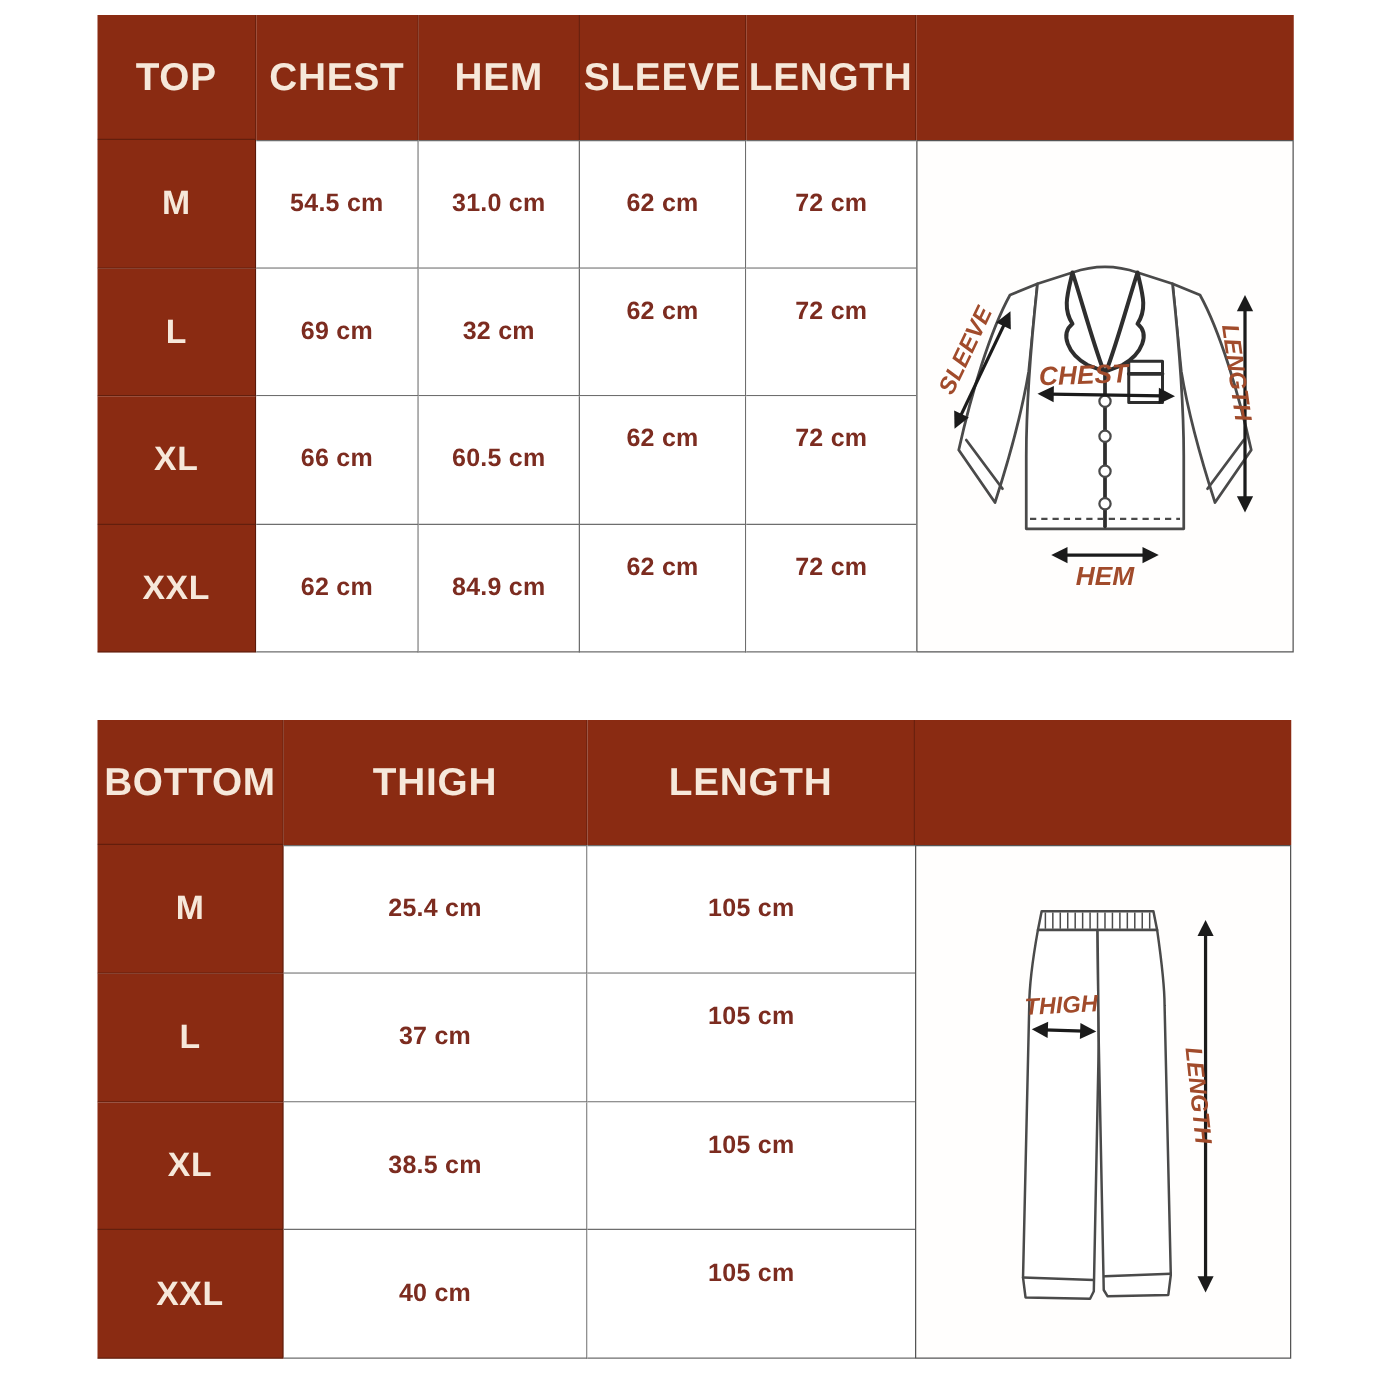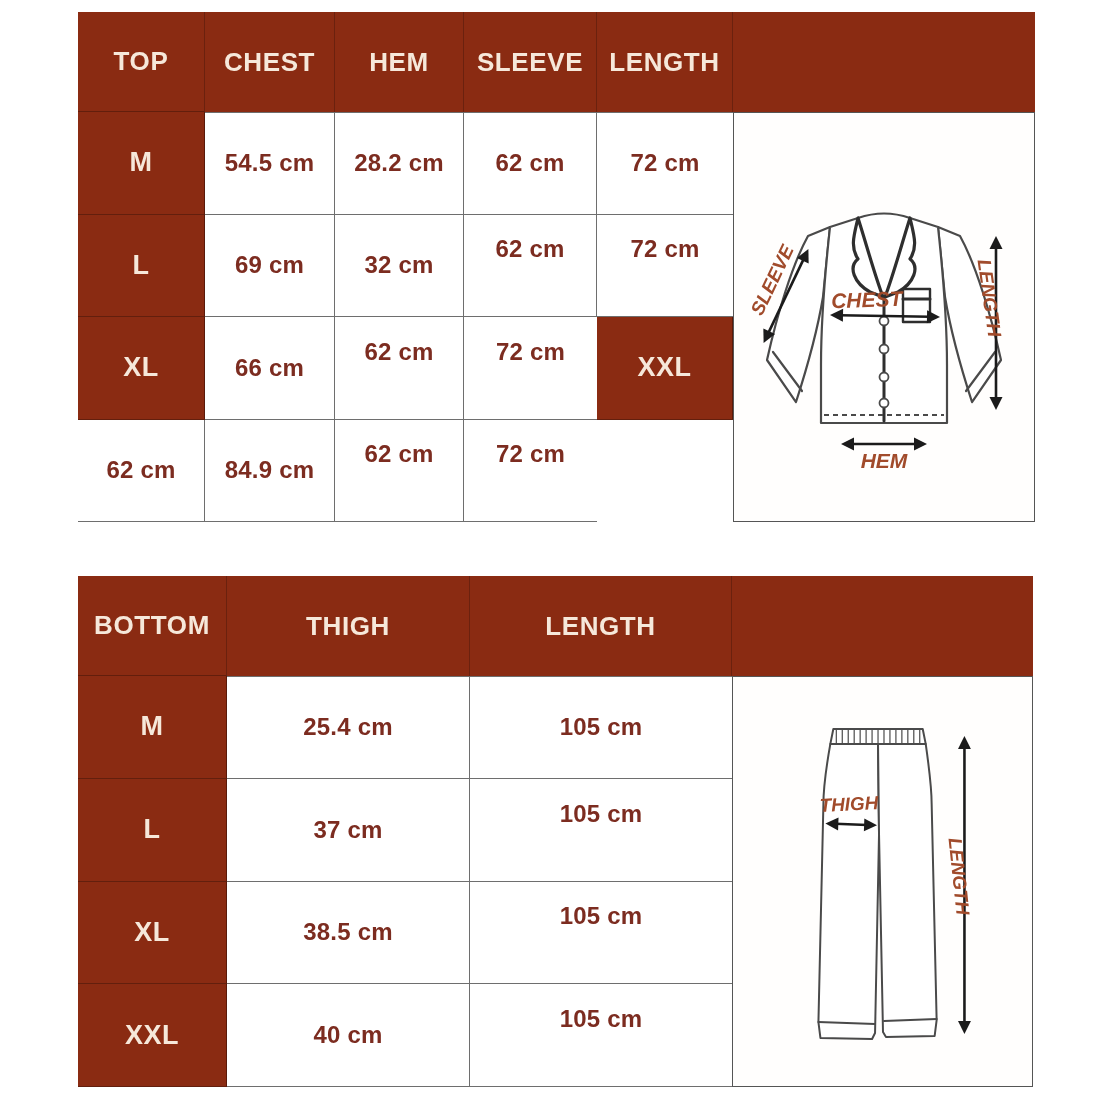--- a/index.html
+++ b/index.html
@@ -17,34 +17,34 @@
     grid-template-rows:100px 102.5px 102.5px 102.5px 102.5px;
   }
   .size-table.bottom{
     left:78px;top:576px;
     grid-template-columns:149px 243px 262px 301px;
     grid-template-rows:100px 102.75px 102.75px 102.75px 102.75px;
   }
   .cell{display:flex;align-items:center;justify-content:center;box-sizing:border-box;}
   .hdr{
     background:var(--header-bg);color:var(--header-text);
-    font-size:26px;font-weight:700;letter-spacing:.6px;
+    font-size:31px;font-weight:700;letter-spacing:.6px;
     border-right:1px solid rgba(0,0,0,.22);
   }
   .hdr.spacer{border-right:none;}
   .hdr.c0{border-bottom:1px solid rgba(0,0,0,.28);}
   .size{
     background:var(--header-bg);color:var(--header-text);
     font-size:27px;font-weight:700;letter-spacing:.5px;
     border-right:1.5px solid rgba(30,5,0,.45);
     border-bottom:1.5px solid rgba(0,0,0,.28);
   }
   .val{
     background:#ffffff;color:var(--value-text);
-    font-size:24px;font-weight:700;letter-spacing:.2px;
+    font-size:20px;font-weight:700;letter-spacing:.2px;
     border-right:1.5px solid var(--grid-line);
     border-bottom:1.5px solid var(--grid-line);
   }
   .val.r1{border-top:1.5px solid var(--grid-line);}
   .val.lastcol{border-right:none;}
   .raise{position:relative;top:-16px;}
 
   
   .illus{
     box-sizing:border-box;background:#fffefd;
@@ -74,36 +74,37 @@
   <section class="size-table top">
     <div class="cell hdr c0">TOP</div>
     <div class="cell hdr">CHEST</div>
     <div class="cell hdr">HEM</div>
     <div class="cell hdr">SLEEVE</div>
     <div class="cell hdr">LENGTH</div>
     <div class="cell hdr spacer"></div>
 
     <div class="cell size">M</div>
     <div class="cell val r1">54.5 cm</div>
-    <div class="cell val r1">28.2 cm</div>
+    <div class="cell val r1">31.0 cm</div>
     <div class="cell val r1">62 cm</div>
     <div class="cell val r1 lastcol">72 cm</div>
 
     <div class="cell size">L</div>
     <div class="cell val">69 cm</div>
     <div class="cell val">32 cm</div>
     <div class="cell val">
         <span class="raise">62 cm</span>
       </div>
     <div class="cell val lastcol">
         <span class="raise">72 cm</span>
       </div>
 
     <div class="cell size">XL</div>
     <div class="cell val">66 cm</div>
+    <div class="cell val">60.5 cm</div>
     <div class="cell val">
         <span class="raise">62 cm</span>
       </div>
     <div class="cell val lastcol">
         <span class="raise">72 cm</span>
       </div>
 
     <div class="cell size">XXL</div>
     <div class="cell val">62 cm</div>
     <div class="cell val">84.9 cm</div>

